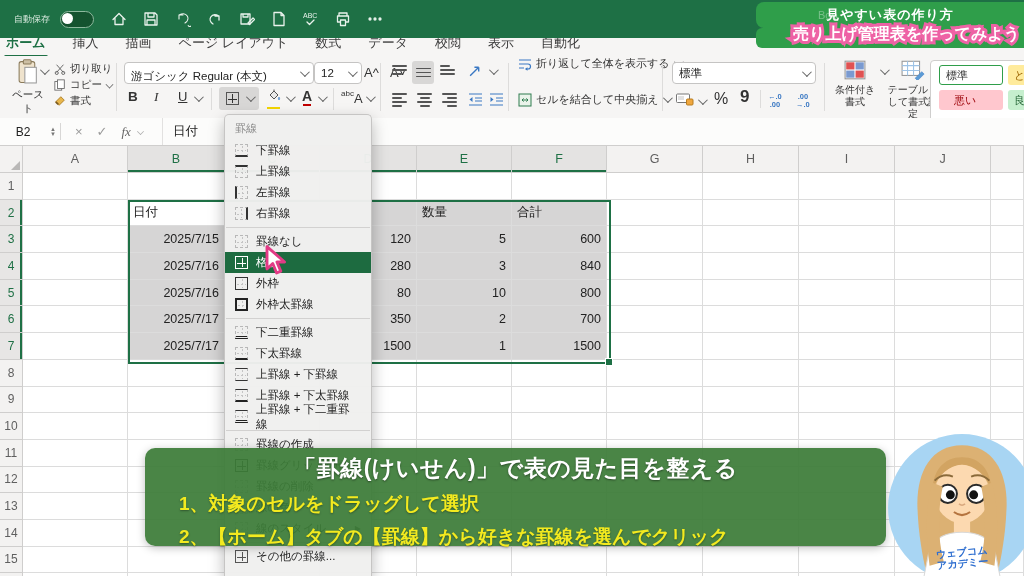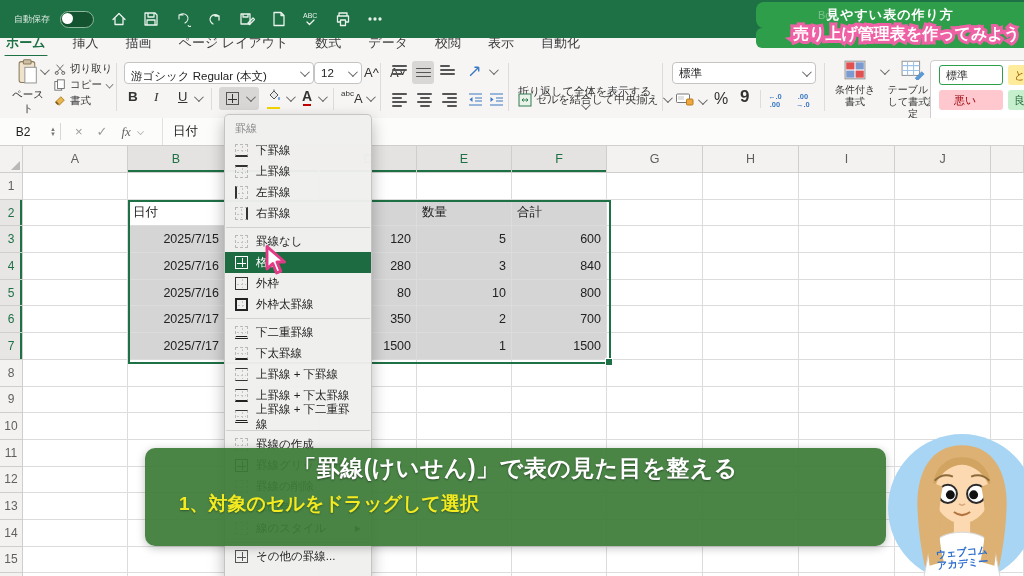--- a/index.html
+++ b/index.html
@@ -338,21 +338,21 @@
         </svg>
     </div>
     <div class="abs" style="left:489px;top:36px;">
       <svg width="15" height="14" viewBox="0 0 15 14">
           <path d="M1 2 h13 M7 6 h7 M7 9 h7 M1 13 h13" stroke="#3a78c3"></path>
           <path d="M1.5 5 L4.5 7.5 L1.5 10 Z" fill="#3a78c3"></path>
         </svg>
     </div>
     <div class="vsep" style="left:508px;"></div>
 
-    <div class="abs clip-row" style="left:518px;top:24px;font-size:11px;flex-direction:column;">
+    <div class="abs clip-row" style="left:518px;top:0;font-size:11px;">
       <svg width="14" height="14" viewBox="0 0 14 14">
           <path d="M1 3 h12 M1 7 h9 a2.5 2.5 0 0 1 0 5 h-1.5 M1 11 h5" stroke="#3a78c3" fill="none" stroke-width="1.2"></path>
           <path d="M9.5 13.8 l-2.6-1.8 2.6-1.8 Z" fill="#3a78c3"></path>
         </svg>
       <span>折り返して全体を表示する</span>
       <span class="chev"></span>
     </div>
     <div class="abs clip-row" style="left:518px;top:36px;font-size:11px;">
       <svg width="14" height="14" viewBox="0 0 14 14">
           <rect x="1" y="1" width="12" height="12" fill="#eaf3ea" stroke="#2e7d4f"></rect>
@@ -726,20 +726,21 @@
 
   <div class="cursor">
     <svg width="26" height="32" viewBox="0 0 16 20">
         <path d="M3 1 L3 15 L6.6 11.6 L9 17.5 L11.6 16.3 L9.2 10.6 L14 10.6 Z" fill="#fff" stroke="#e23a86" stroke-width="1.8" stroke-linejoin="round"></path>
       </svg>
   </div>
 
   <div class="overlay">
     <div class="ov-title">「罫線(けいせん)」で表の見た目を整える</div>
     <div class="ov-step">1、対象のセルをドラッグして選択</div>
+    <div class="ov-step">2、【ホーム】タブの【罫線】から好きな罫線を選んでクリック</div>
   </div>
 
   <div class="avatar">
     <svg viewBox="0 0 150 150" width="152" height="152">
       <circle cx="75" cy="75" r="73" fill="#a8d5f3"></circle>
       <path d="M75 13 C44 13 30 40 31 74 C32 102 36 122 40 140 L110 140 C114 122 118 102 119 74 C120 40 106 13 75 13 Z" fill="#dcb173"></path>
       <ellipse cx="75" cy="61" rx="27" ry="29" fill="#fcd9b0"></ellipse>
       <path d="M75 25 C57 25 47 38 46 56 C52 42 62 33 75 32 C88 33 98 42 104 56 C103 38 93 25 75 25 Z" fill="#d2a462"></path>
       <path d="M48 48 Q56 40 66 44" stroke="#8a6a3a" stroke-width="2" fill="none"></path>
       <path d="M84 44 Q94 40 102 48" stroke="#8a6a3a" stroke-width="2" fill="none"></path>

